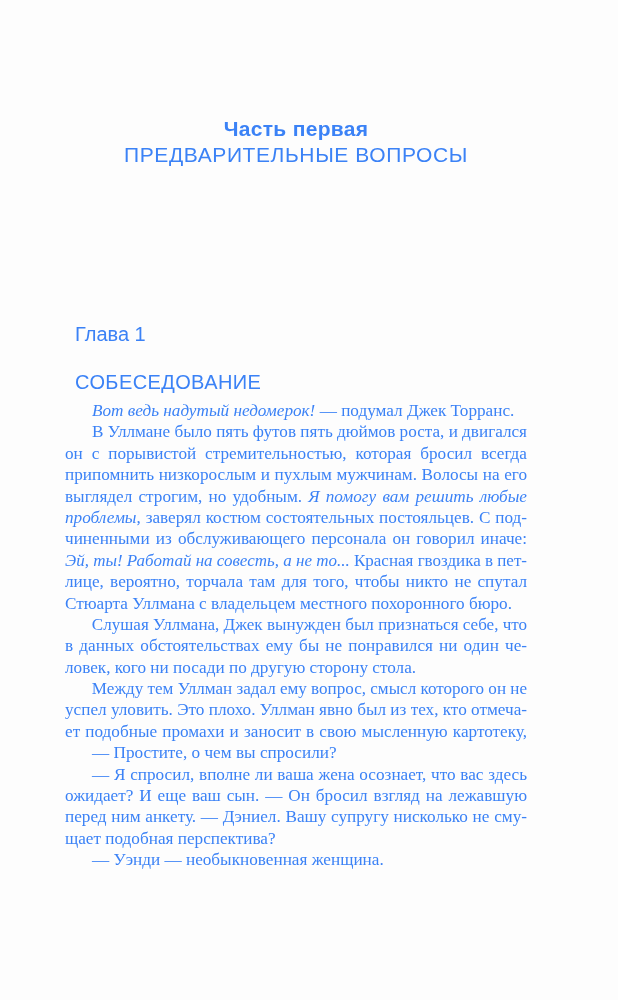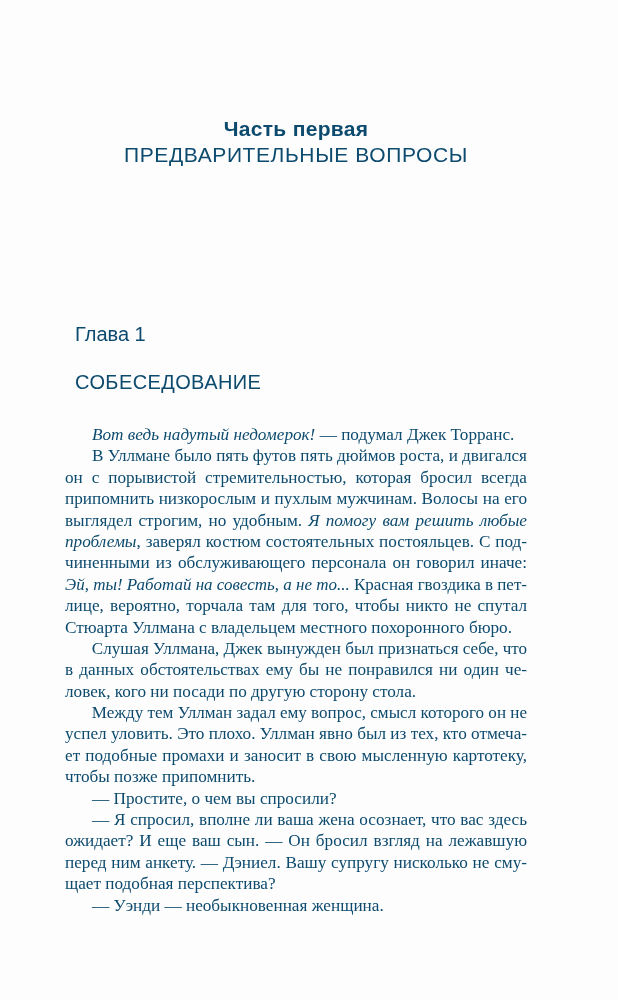--- a/index.html
+++ b/index.html
@@ -5,21 +5,21 @@
   html, body {
     margin: 0;
     padding: 0;
     background: #ffffff;
   }
   .page {
     position: relative;
     width: 618px;
     height: 1000px;
     background: #fdfdfd;
-    color: #0c4a6e;
+    color: #3b82f6;
     overflow: hidden;
   }
   
   .part-heading {
     position: absolute;
     top: 116px;
     left: 65px;
     width: 462px;
     text-align: center;
     font-family: "Liberation Sans", sans-serif;
@@ -56,21 +56,20 @@
   }
   
   .body-text {
     position: absolute;
     top: 400px;
     left: 65px;
     width: 462px;
     font-family: "Liberation Serif", "DejaVu Serif", serif;
     font-size: 17.2px;
     line-height: 21.4px;
-    margin-top: 24px;
   }
   .line {
     white-space: nowrap;
     height: 21.4px;
   }
   .line.indent {
     text-indent: 27px;
   }
   .line.just {
     text-align: justify;
@@ -105,21 +104,20 @@
       <div class="line just"><span class="run">чиненными из обслуживающего персонала он говорил иначе:</span></div>
       <div class="line just" style="transform-origin: 0px 50%; transform: scaleX(0.989194);"><span class="run it">Эй, ты! Работай на совесть, а не то...</span><span class="run"> Красная гвоздика в пет-</span></div>
       <div class="line just"><span class="run">лице, вероятно, торчала там для того, чтобы никто не спутал</span></div>
       <div class="line"><span class="run">Стюарта Уллмана с владельцем местного похоронного бюро.</span></div>
       <div class="line indent just" style="transform-origin: 0px 50%; transform: scaleX(0.991948);"><span class="run">Слушая Уллмана, Джек вынужден был признаться себе, что</span></div>
       <div class="line just"><span class="run">в данных обстоятельствах ему бы не понравился ни один че-</span></div>
       <div class="line"><span class="run">ловек, кого ни посади по другую сторону стола.</span></div>
       <div class="line indent just" style="transform-origin: 0px 50%; transform: scaleX(0.992448);"><span class="run">Между тем Уллман задал ему вопрос, смысл которого он не</span></div>
       <div class="line just"><span class="run">успел уловить. Это плохо. Уллман явно был из тех, кто отмеча-</span></div>
       <div class="line just"><span class="run">ет подобные промахи и заносит в свою мысленную картотеку,</span></div>
-      <div class="line"><span class="run">чтобы позже припомнить.</span></div>
       <div class="line indent"><span class="run">— Простите, о чем вы спросили?</span></div>
       <div class="line indent just"><span class="run">— Я спросил, вполне ли ваша жена осознает, что вас здесь</span></div>
       <div class="line just"><span class="run">ожидает? И еще ваш сын. — Он бросил взгляд на лежавшую</span></div>
       <div class="line just"><span class="run">перед ним анкету. — Дэниел. Вашу супругу нисколько не сму-</span></div>
       <div class="line"><span class="run">щает подобная перспектива?</span></div>
       <div class="line indent"><span class="run">— Уэнди — необыкновенная женщина.</span></div>
     </div>
 
 </div>
 

